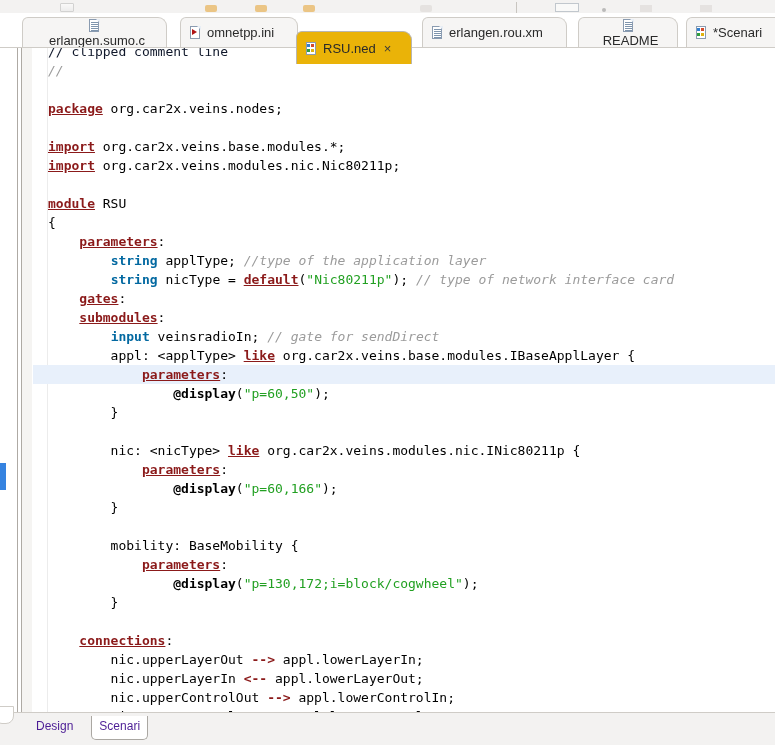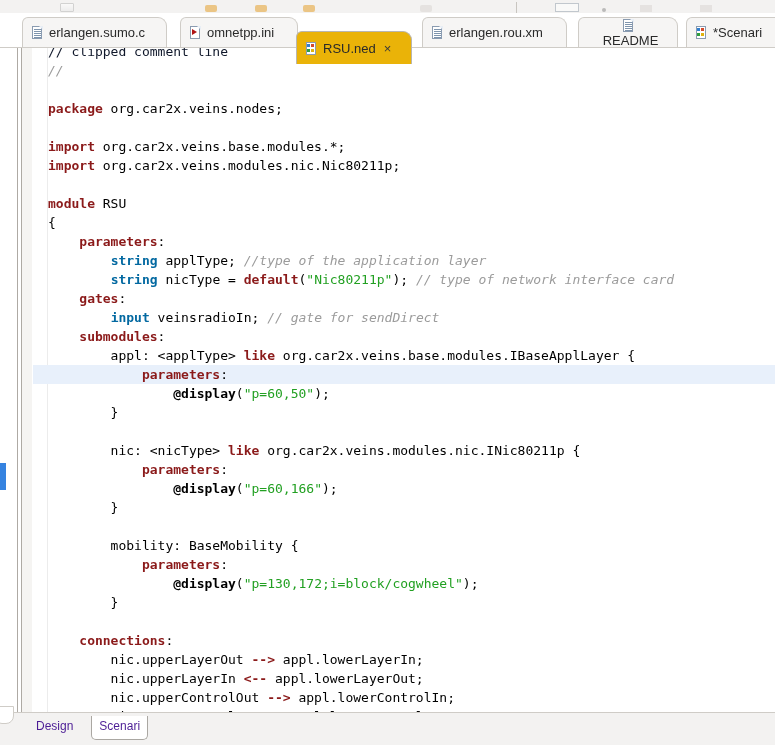--- a/index.html
+++ b/index.html
@@ -188,21 +188,21 @@
     white-space: pre;
     font-family: "DejaVu Sans Mono", monospace;
     font-size: 13px;
     color: #000000;
     padding-left: 15px;
   }
   .cline.highlight {
     background: #e8f0fb;
     width: 742px;
   }
-  .kw      { color: #7f0055; color: #8b1a1a; font-weight: bold; }
+  .kw      { color: #7f0055; color: #8b1a1a; font-weight: bold; text-decoration: underline; }
   .kw2     { color: #0369a1; font-weight: bold; }
   .str     { color: #22a022; }
   .cmt     { color: #9b9b9b; font-style: italic; }
   .ann     { color: #000000; font-weight: bold; }
   .arrow   { color: #8b1a1a; font-weight: bold; }
   .clip    { color: #0f172a; }
 
   
   #bottom-bar {
     position: absolute;
@@ -250,21 +250,21 @@
   <span class="tb-sep" style="left:516px;"></span>
   <span class="tb-icon" style="left:555px;width:22px;background:#ffffff;border:1px solid #9aa4b0;"></span>
   <span class="tb-icon" style="left:602px;width:4px;height:4px;background:#8d8d8d;border-radius:50%;"></span>
   <span class="tb-icon" style="left:640px;background:#d8d6d2;"></span>
   <span class="tb-icon" style="left:700px;background:#d8d6d2;"></span>
 </div>
 
 <div id="tab-bar">
   <div id="tab-bar-bg"></div>
 
-  <div class="tab" style="left:22px;width:145px;">
+  <div class="tab" style="left:22px;width:145px;flex-direction:column;">
     <span class="ficon">
         <span class="page"></span>
         <span class="fold"></span>
       </span>
     <span class="tab-label">erlangen.sumo.c</span>
   </div>
 
   <div class="tab" style="left:180px;width:118px;">
     <span class="ficon ini">
         <span class="page"></span>
@@ -335,22 +335,22 @@
         <div class="cline"><span></span></div>
         <div class="cline"><span class="kw">import</span><span> org.car2x.veins.base.modules.*;</span></div>
         <div class="cline"><span class="kw">import</span><span> org.car2x.veins.modules.nic.Nic80211p;</span></div>
         <div class="cline"><span></span></div>
         <div class="cline"><span class="kw">module</span><span> RSU</span></div>
         <div class="cline"><span>{</span></div>
         <div class="cline"><span>    </span><span class="kw">parameters</span><span>:</span></div>
         <div class="cline"><span>        </span><span class="kw2">string</span><span> applType; </span><span class="cmt">//type of the application layer</span></div>
         <div class="cline"><span>        </span><span class="kw2">string</span><span> nicType = </span><span class="kw">default</span><span>(</span><span class="str">"Nic80211p"</span><span>); </span><span class="cmt">// type of network interface card</span></div>
         <div class="cline"><span>    </span><span class="kw">gates</span><span>:</span></div>
+        <div class="cline"><span>    </span><span class="kw">submodules</span><span>:</span></div>
         <div class="cline"><span>        </span><span class="kw2">input</span><span> veinsradioIn; </span><span class="cmt">// gate for sendDirect</span></div>
-        <div class="cline"><span>    </span><span class="kw">submodules</span><span>:</span></div>
         <div class="cline"><span>        appl: &lt;applType&gt; </span><span class="kw">like</span><span> org.car2x.veins.base.modules.IBaseApplLayer {</span></div>
         <div class="cline highlight"><span>            </span><span class="kw">parameters</span><span>:</span></div>
         <div class="cline"><span>                </span><span class="ann">@display</span><span>(</span><span class="str">"p=60,50"</span><span>);</span></div>
         <div class="cline"><span>        }</span></div>
         <div class="cline"><span></span></div>
         <div class="cline"><span>        nic: &lt;nicType&gt; </span><span class="kw">like</span><span> org.car2x.veins.modules.nic.INic80211p {</span></div>
         <div class="cline"><span>            </span><span class="kw">parameters</span><span>:</span></div>
         <div class="cline"><span>                </span><span class="ann">@display</span><span>(</span><span class="str">"p=60,166"</span><span>);</span></div>
         <div class="cline"><span>        }</span></div>
         <div class="cline"><span></span></div>

